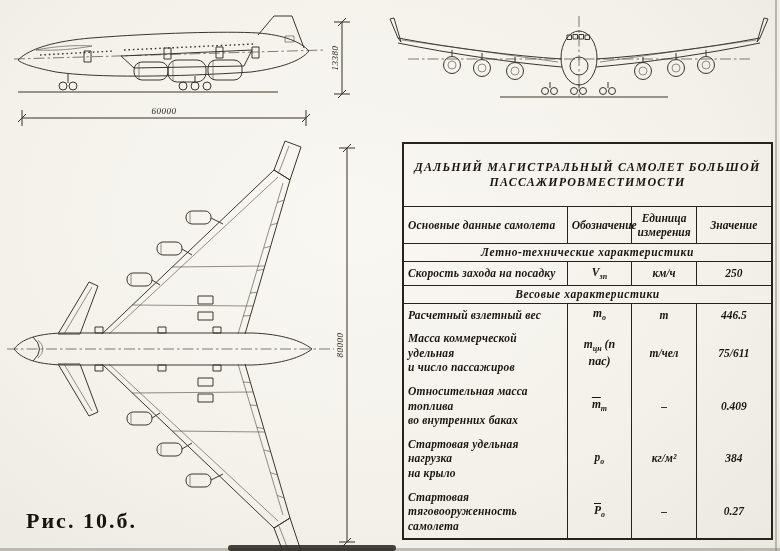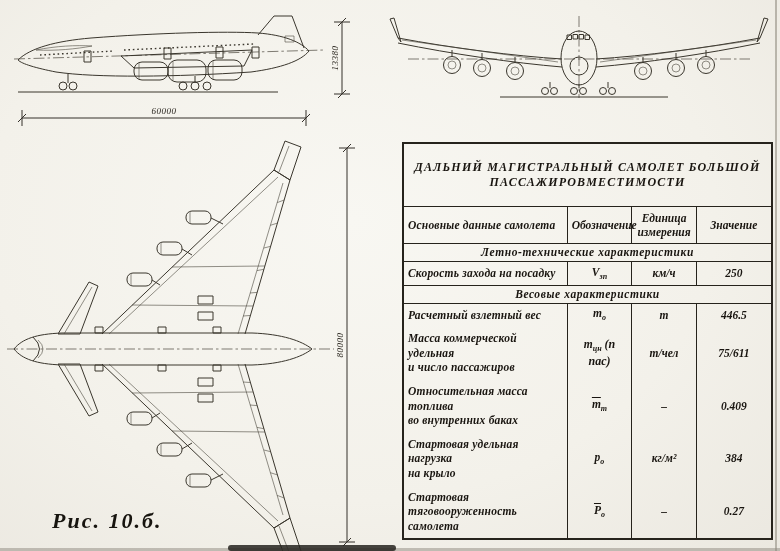--- a/index.html
+++ b/index.html
@@ -36,22 +36,22 @@
   .tbl td.sec{
     border-left:none;border-top:1.3px solid #26231c;border-bottom:1.3px solid #26231c;
     text-align:center;height:15px;font-size:11.5px;letter-spacing:.6px;padding:1px 16px;
   }
   .c-lbl{white-space:pre-line;letter-spacing:.2px;}
   .c-sym,.c-unit,.c-val{text-align:center;}
   .sym-sub{font-size:8px;font-style:italic;}
   .sym-suf{font-size:12px;}
   .bar{text-decoration:overline;}
   .caption{
-    position:absolute;left:26px;top:508px;font-size:22px;font-weight:700;font-style:italic;
-    letter-spacing:2px;color:#17140f;margin-left:26px;
+    position:absolute;left:26px;top:508px;font-size:22px;font-weight:700;
+    letter-spacing:2px;color:#17140f;
   }
   
   .scan-edge-right{position:absolute;left:775px;top:0;width:2px;height:551px;background:#a19c92;opacity:.7;}
   .scan-edge-bottom{position:absolute;left:0;top:548px;width:780px;height:3px;background:#8d887e;opacity:.5;}
   .scan-smudge{position:absolute;left:228px;top:545px;width:168px;height:6px;background:#26231e;border-radius:3px;opacity:.85;}
 </style>
 </head>
 <body>
 
 <div class="page">

